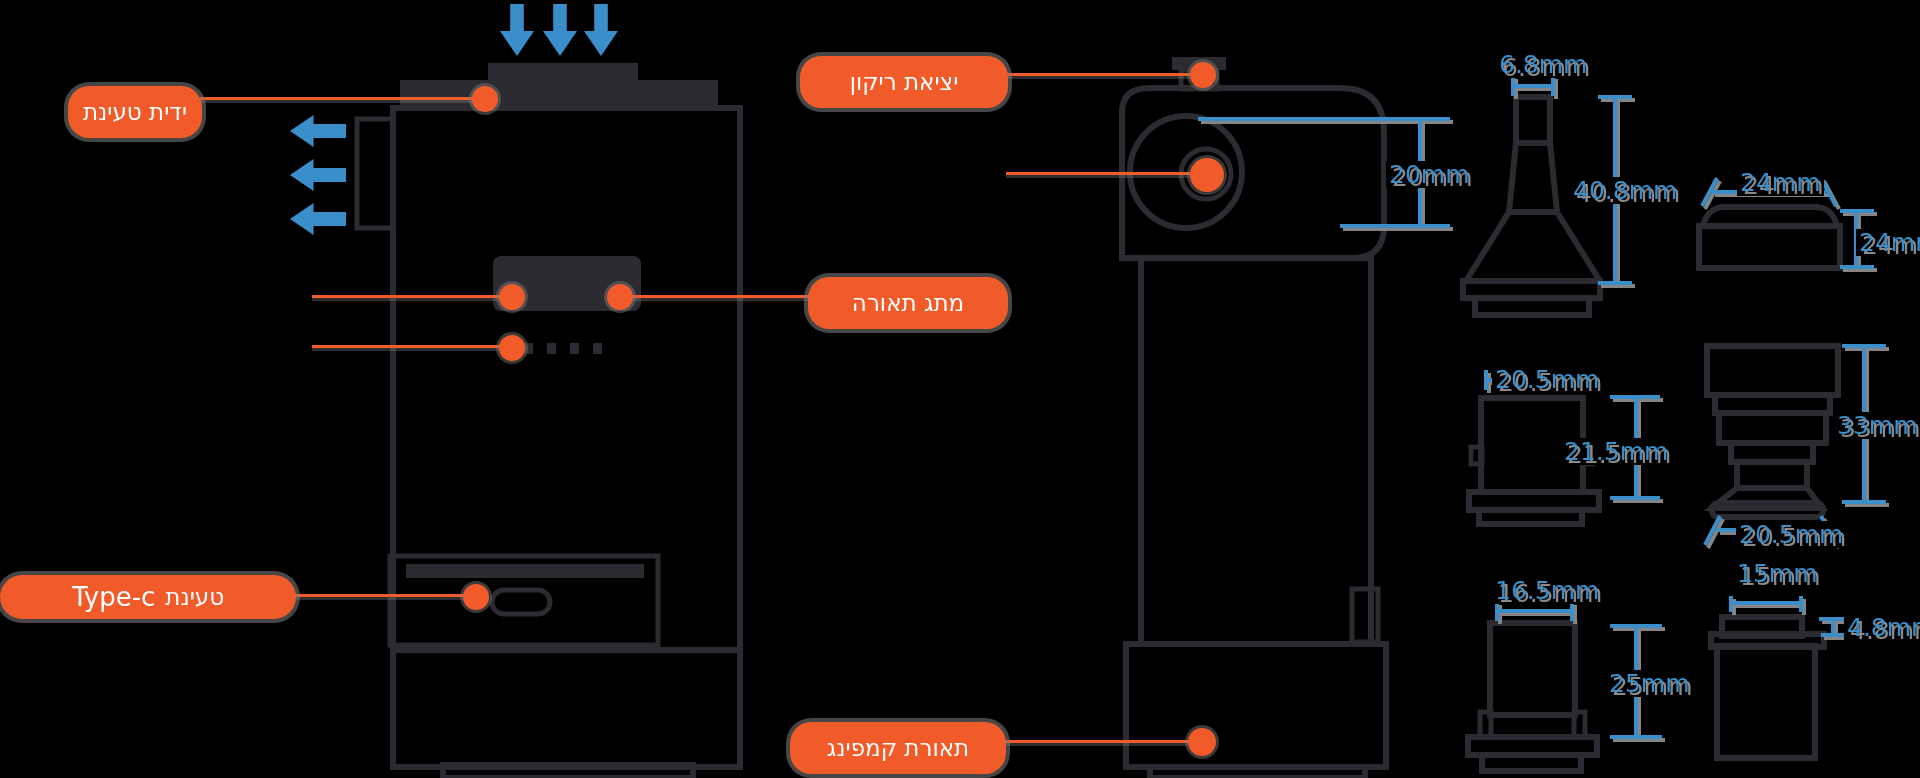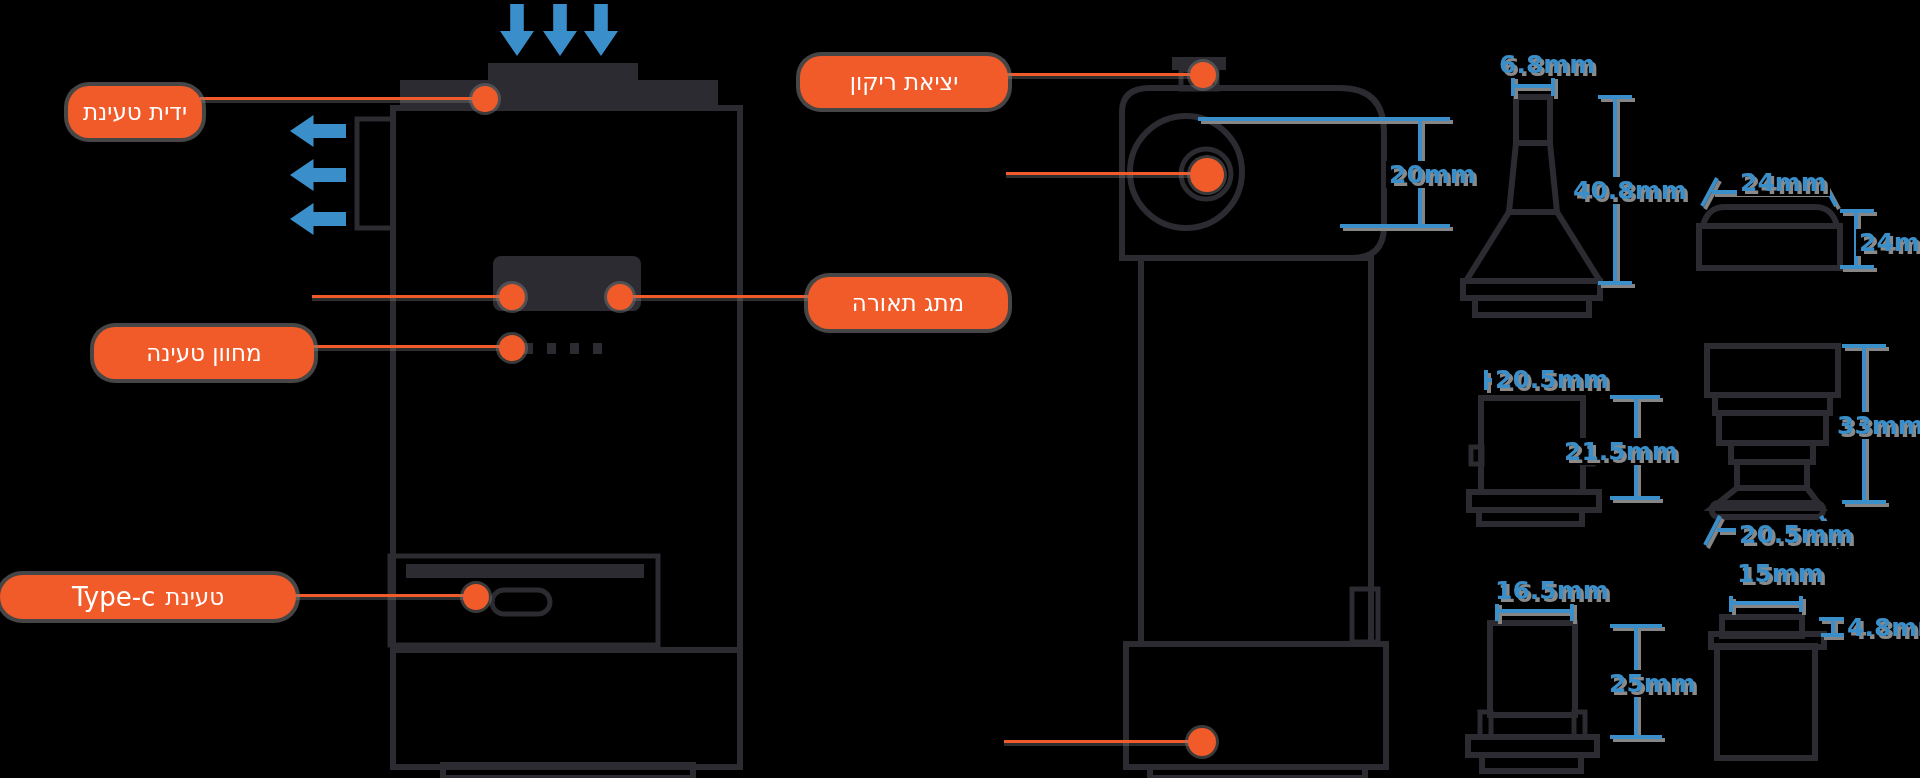--- a/index.html
+++ b/index.html
@@ -13,21 +13,21 @@
         white-space:nowrap;box-shadow:0 0 0 4px rgba(128,128,128,.55);z-index:6}
   .pill .lat{font-weight:normal;font-size:26px}
   .pill.gap{gap:10px}
 
   .lead{position:absolute;height:3px;background:#F15A29;box-shadow:0 3px 0 rgba(128,128,128,.35);z-index:4}
   .dot{position:absolute;width:26px;height:26px;border-radius:50%;background:#F15A29;
        box-shadow:0 0 0 3px rgba(128,128,128,.45);z-index:5}
   .dot.lg{width:34px;height:34px}
   .dot.md{width:28px;height:28px}
 
-  .dim{position:absolute;color:#3A8FCA;font-weight:bold;font-size:25px;line-height:1;
+  .dim{position:absolute;color:#3A8FCA;font-weight:normal;font-size:25px;line-height:1;
        background:#000;padding:1px 3px;white-space:nowrap;text-shadow:3px 3px 0 #8a8a8a;z-index:5}
 
   .arrow-down{position:absolute;width:34px;height:52px;background:#3A8FCA;
       clip-path:polygon(30% 0,70% 0,70% 52%,100% 52%,50% 100%,0 52%,30% 52%);
       filter:drop-shadow(4px 3px 0 rgba(140,140,140,.55));z-index:3}
   .arrow-left{position:absolute;width:56px;height:32px;background:#3A8FCA;
       clip-path:polygon(0 50%,42% 0,42% 28%,100% 28%,100% 72%,42% 72%,42% 100%);
       filter:drop-shadow(3px 3px 0 rgba(140,140,140,.55));z-index:3}
 
   .ink{stroke:#2B2B31;fill:none;stroke-width:6}
@@ -180,23 +180,20 @@
 
   <div class="pill" style="left:68px;top:86px;width:134px">
     <span>ידית טעינת</span>
   </div>
   <div class="lead" style="left:200px;top:97px;width:276px"></div>
   <div class="dot" style="left:472px;top:86px"></div>
 
   <div class="lead" style="left:312px;top:295px;width:192px"></div>
   <div class="dot" style="left:499px;top:284px"></div>
 
-  <div class="pill" style="left:94px;top:327px;width:220px">
-    <span>מחוון טעינה</span>
-  </div>
   <div class="lead" style="left:312px;top:345px;width:192px"></div>
   <div class="dot" style="left:499px;top:335px"></div>
 
   <div class="pill gap" style="left:0;top:575px;width:296px;height:44px;border-radius:22px">
     <span>טעינת</span>
     <span class="lat">Type-c</span>
   </div>
   <div class="lead" style="left:294px;top:594px;width:172px"></div>
   <div class="dot" style="left:463px;top:584px"></div>
 
@@ -208,20 +205,23 @@
 
   <div class="lead" style="left:1006px;top:172px;width:188px"></div>
   <div class="dot lg" style="left:1190px;top:158px"></div>
 
   <div class="pill" style="left:808px;top:277px;width:200px">
     <span>מתג תאורה</span>
   </div>
   <div class="lead" style="left:628px;top:295px;width:182px"></div>
   <div class="dot" style="left:607px;top:284px"></div>
 
+  <div class="pill" style="left:790px;top:722px;width:216px">
+    <span>תאורת קמפינג</span>
+  </div>
   <div class="lead" style="left:1004px;top:740px;width:186px"></div>
   <div class="dot md" style="left:1188px;top:728px"></div>
 
   <div class="dim" style="left:1386px;top:161px">20mm</div>
   <div class="dim" style="left:1496px;top:51px">6.8mm</div>
   <div class="dim" style="left:1570px;top:177px">40.8mm</div>
   <div class="dim" style="left:1737px;top:169px">24mm</div>
   <div class="dim" style="left:1856px;top:229px">24mm</div>
   <div class="dim" style="left:1492px;top:366px">20.5mm</div>
   <div class="dim" style="left:1561px;top:438px">21.5mm</div>

